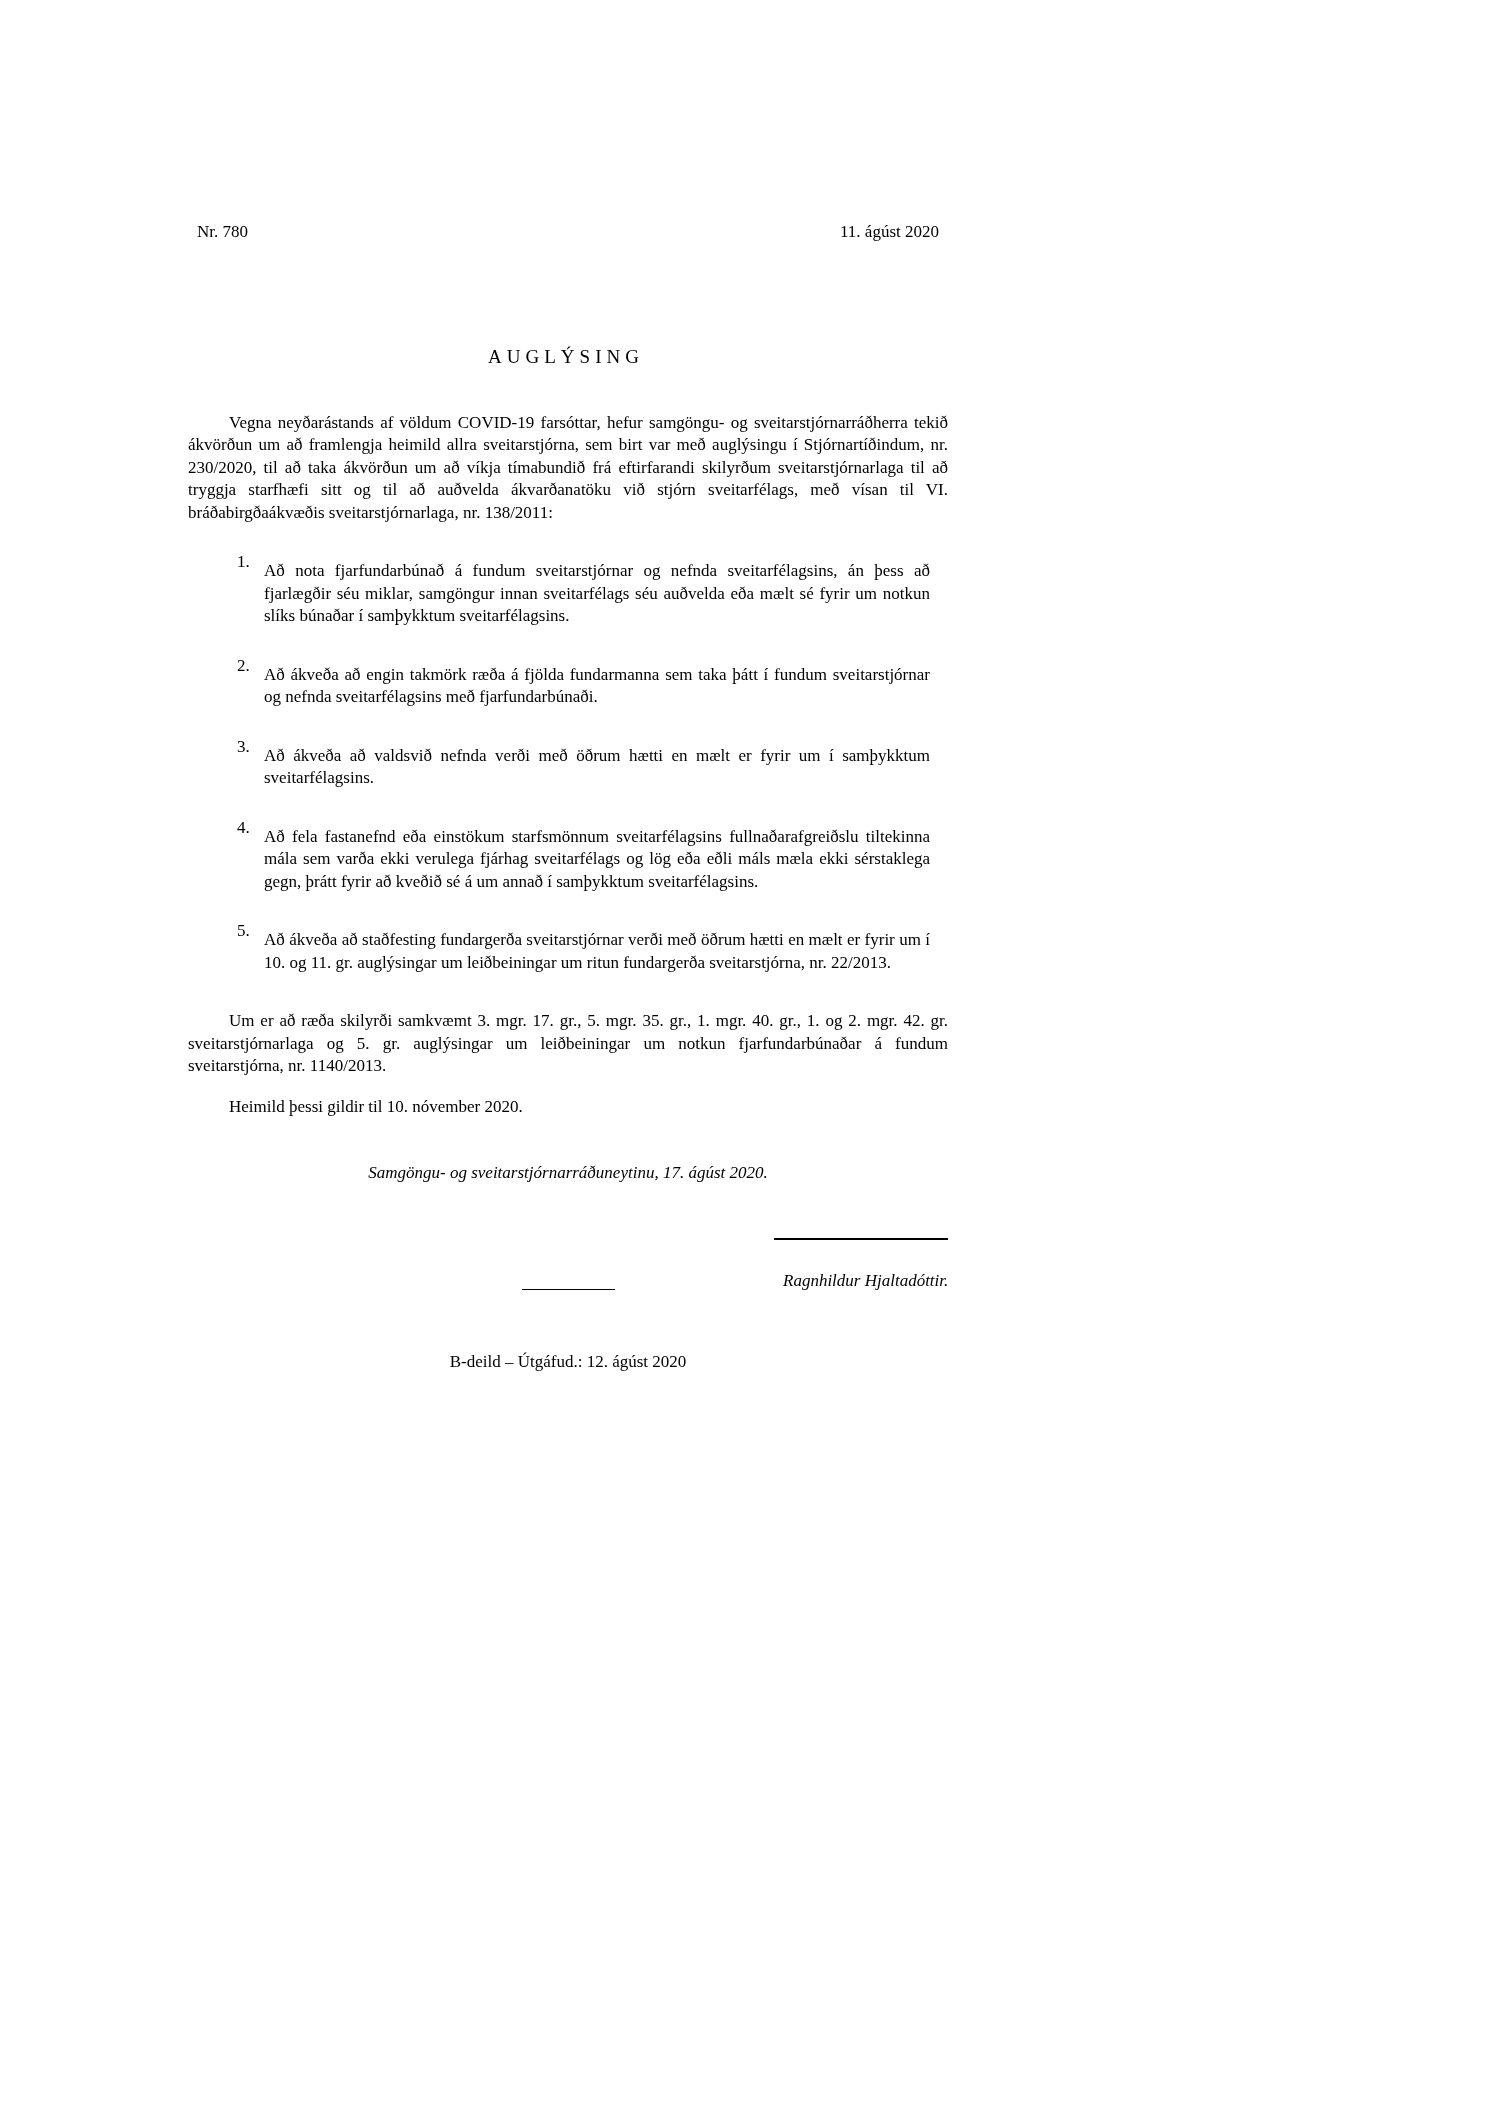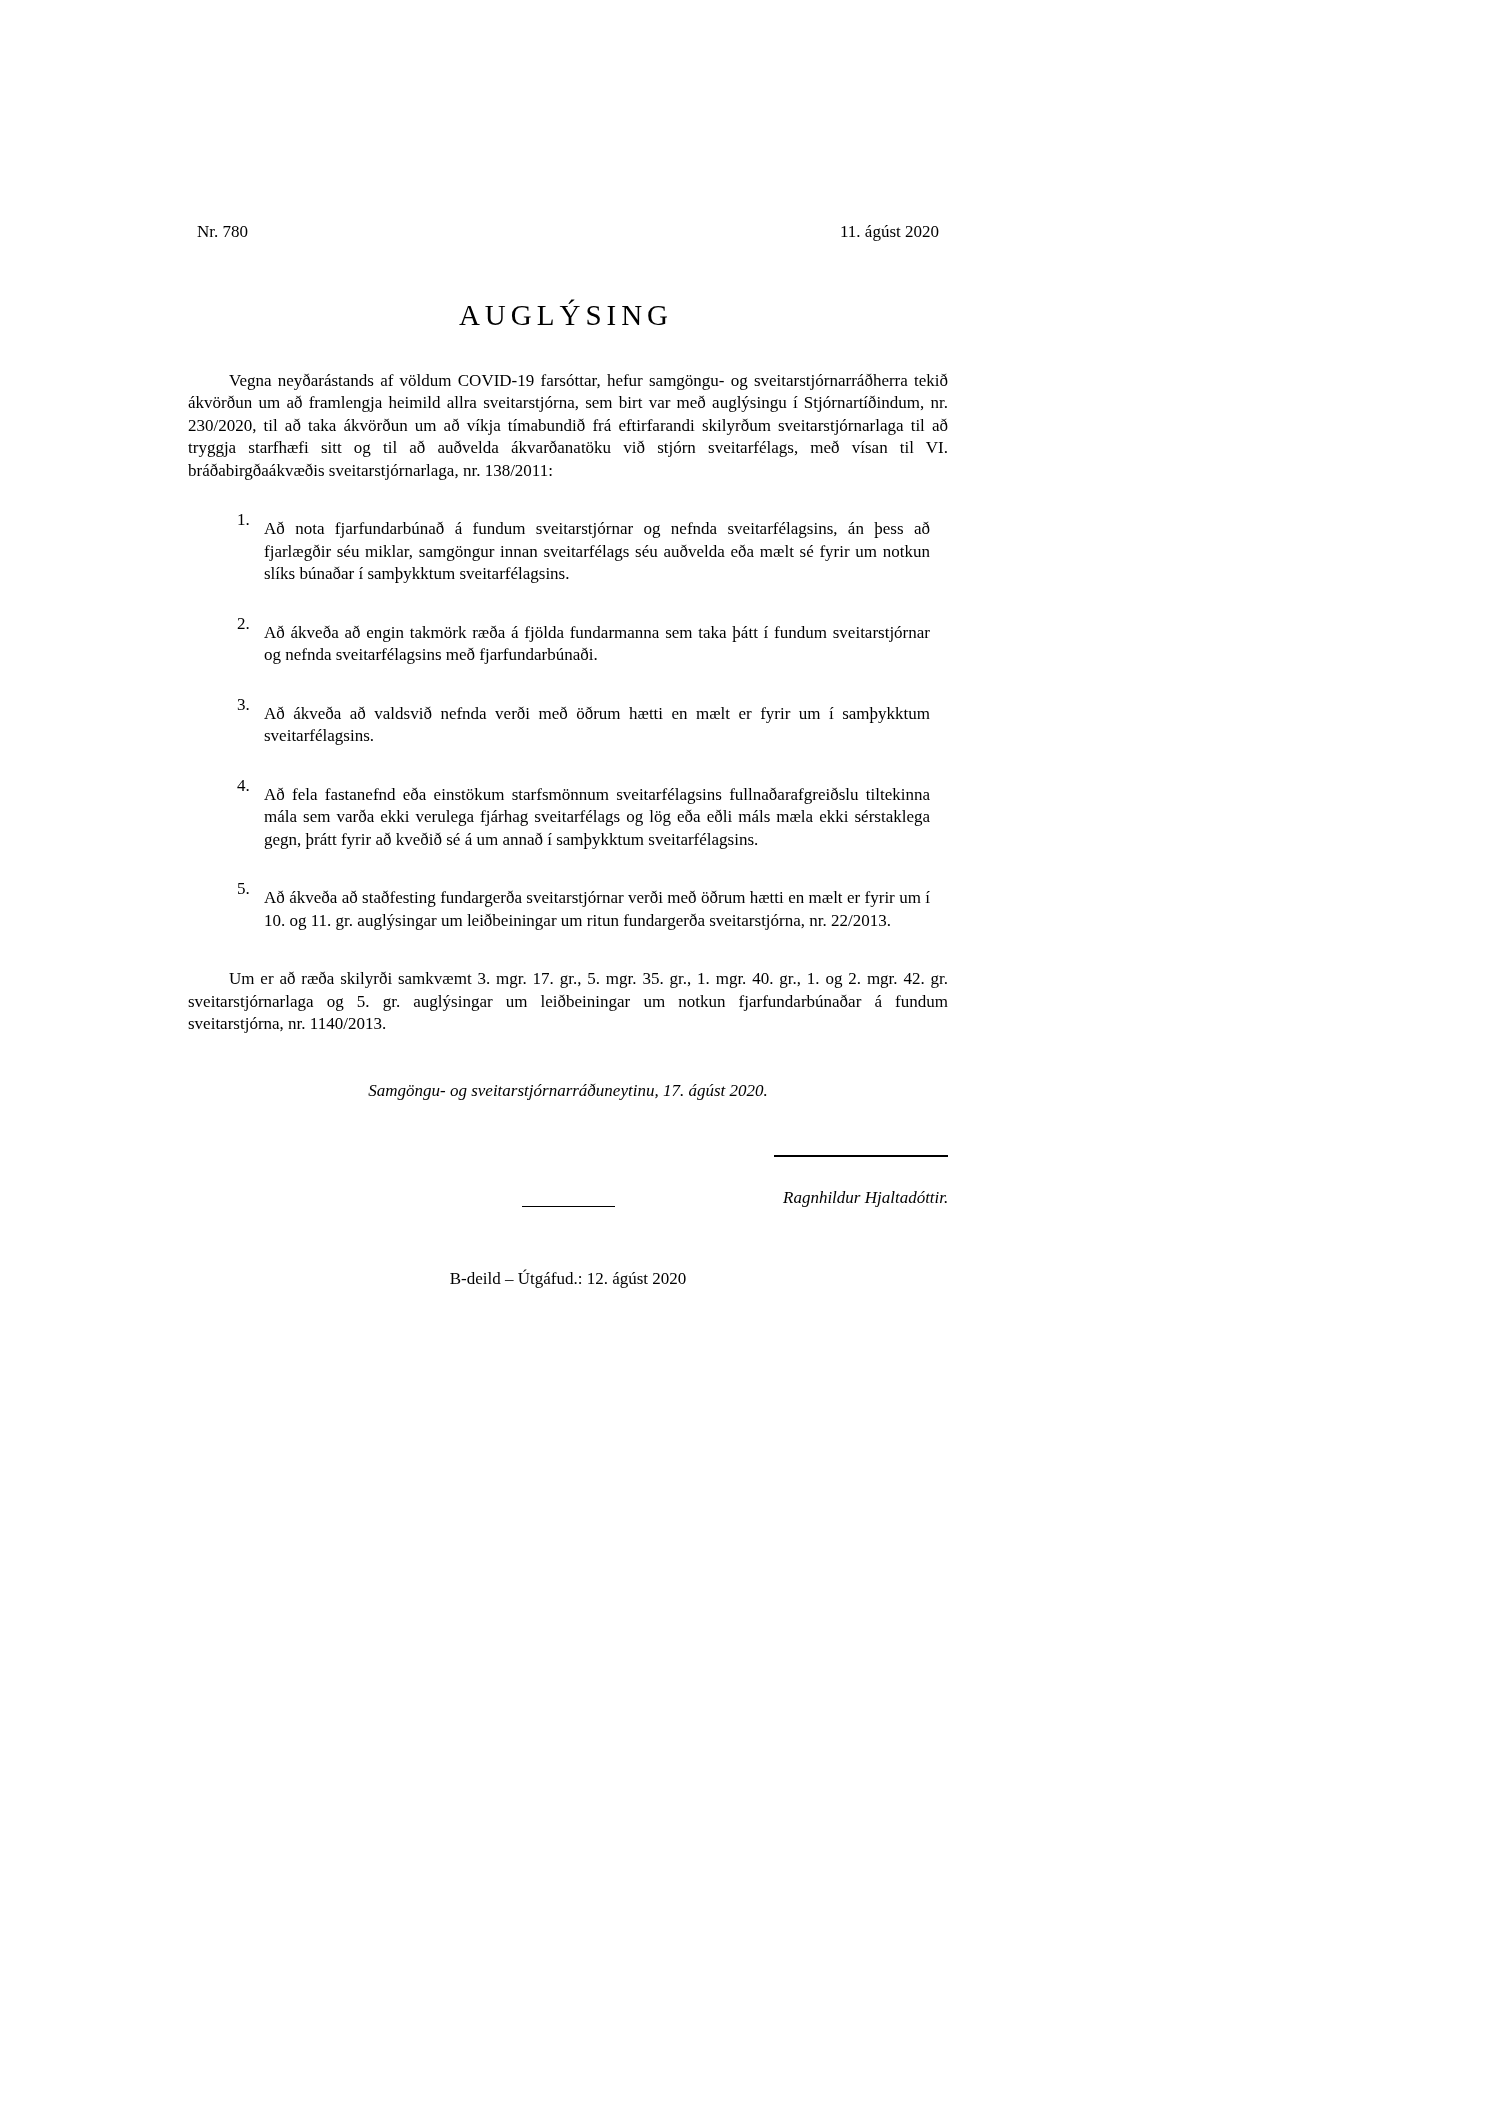--- a/index.html
+++ b/index.html
@@ -24,23 +24,23 @@
     width: 796px;
     font-size: 17px;
     line-height: 22.5px;
   }
   .header-row {
     display: flex;
     justify-content: space-between;
     align-items: baseline;
   }
   .doc-title {
-    margin-top: 26px;
+    margin-top: 68px;
     text-align: center;
-    font-size: 29px;
+    font-size: 19px;
     font-weight: 400;
     letter-spacing: 5px;
     line-height: 36px;
     padding-left: 5px; 
   }
   .subtitle {
     margin: 12px auto 0;
     max-width: 690px;
     text-align: center;
     font-weight: bold;
@@ -148,20 +148,21 @@
       </li>
       <li class="cond-item">
         <span class="num">5.</span>
         <span class="cond-text">Að ákveða að staðfesting fundargerða sveitarstjórnar verði með öðrum hætti en mælt er fyrir um í 10. og 11. gr. auglýsingar um leiðbeiningar um ritun fundargerða sveitarstjórna, nr. 22/2013.</span>
       </li>
     </ol>
 
     <p class="para indent">Um er að ræða skilyrði samkvæmt 3. mgr. 17. gr., 5. mgr. 35. gr., 1. mgr. 40. gr., 1. og 2. mgr. 42. gr. sveitarstjórnarlaga og 5. gr. auglýsingar um leiðbeiningar um notkun fjarfundarbúnaðar á fundum sveitarstjórna, nr. 1140/2013.</p>
 
 
+    <p class="para indent">Heimild þessi gildir til 10. nóvember 2020.</p>
 
     <div class="ministry-dateline">Samgöngu- og sveitarstjórnarráðuneytinu, 17. ágúst 2020.</div>
 
     <div class="sig-area">
       <div class="secretary-block">
         <div class="sig-line"></div>
         <div class="secretary">Ragnhildur Hjaltadóttir.</div>
       </div>
     </div>
 

